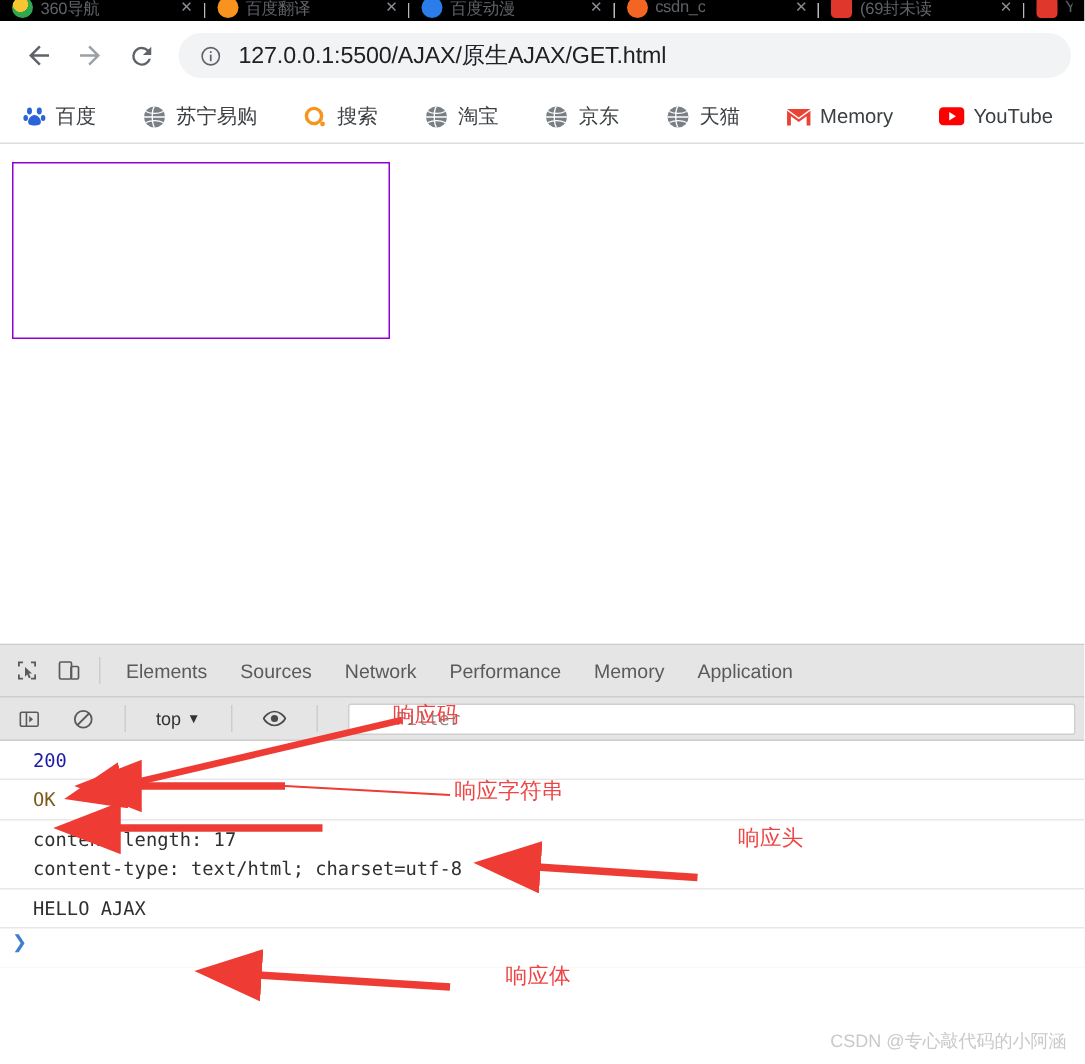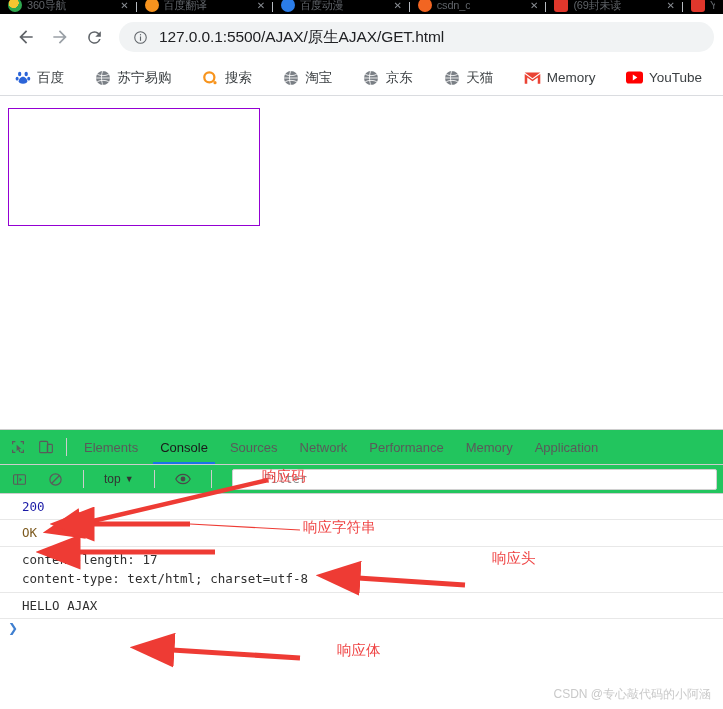--- a/index.html
+++ b/index.html
@@ -173,21 +173,21 @@
     height: 118px;
     border: 1px solid #9400d3;
     margin-top: 4px;
     background: #ffffff;
     box-sizing: border-box;
   }
 
   
   .devtools {
     border-top: 1px solid #cdcdcd;
-    background: #22c55e;
+    background: #e5e5e5;
   }
   .dt-tabbar {
     height: 35px;
     display: flex;
     align-items: center;
     border-bottom: 1px solid #cdcdcd;
     padding-left: 4px;
     box-sizing: border-box;
     position: relative;
   }
@@ -474,21 +474,20 @@
       </svg>
     </div>
     <div class="dt-iconbtn">
       <svg width="16" height="16" viewBox="0 0 24 24">
         <rect x="2.5" y="3.5" width="12" height="17" rx="1.5" fill="none" stroke="#5a5a5a" stroke-width="1.7"></rect>
         <rect x="14" y="8" width="7.5" height="12.5" rx="1.3" fill="none" stroke="#5a5a5a" stroke-width="1.7"></rect>
       </svg>
     </div>
     <div class="dt-sep"></div>
     <div class="dt-tab">Elements</div>
-    <div class="dt-tab active">Console</div>
     <div class="dt-tab">Sources</div>
     <div class="dt-tab">Network</div>
     <div class="dt-tab">Performance</div>
     <div class="dt-tab">Memory</div>
     <div class="dt-tab">Application</div>
   </div>
 
   <div class="dt-toolbar">
     <div class="dt-iconbtn">
       <svg width="15" height="15" viewBox="0 0 24 24">

